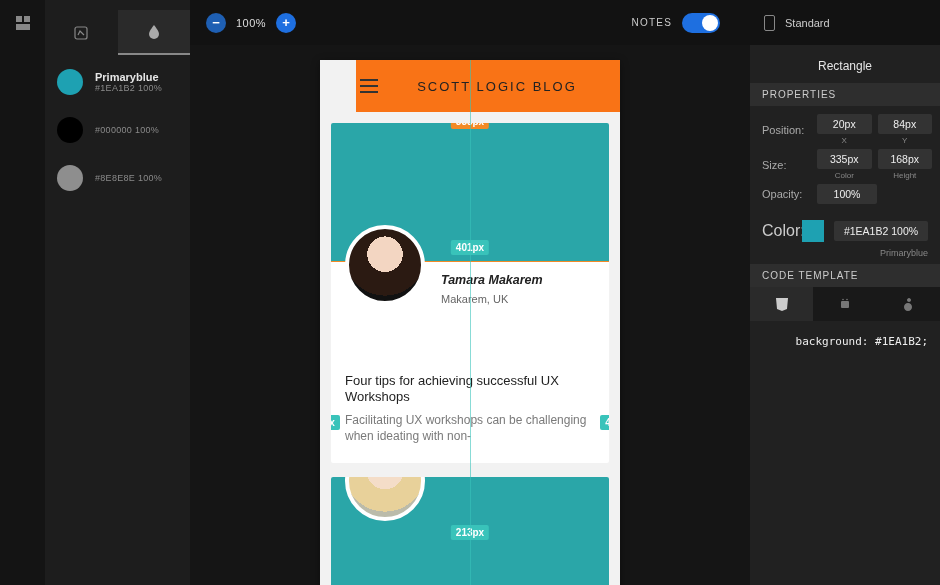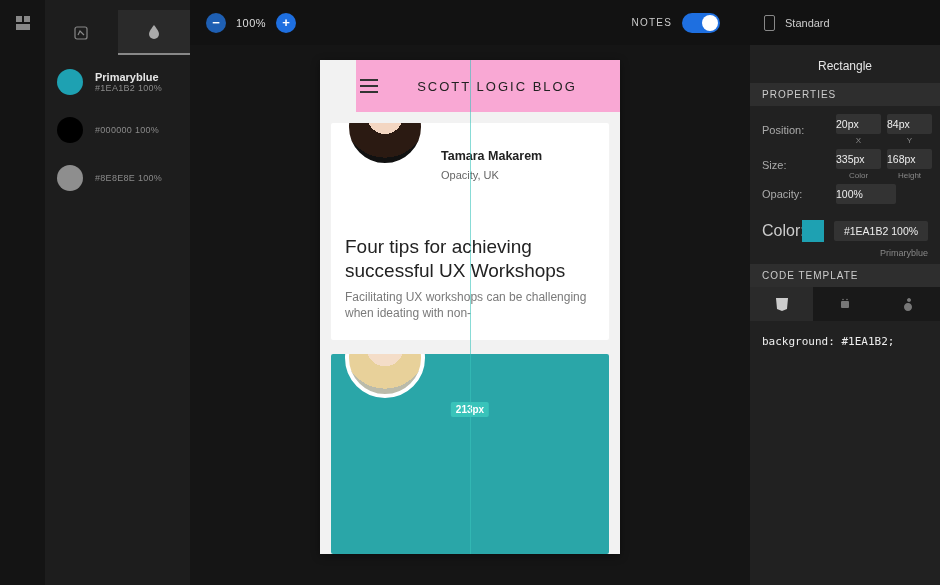--- a/index.html
+++ b/index.html
@@ -32,67 +32,67 @@
   .zoom-label { font-size:11px; color:#ddd; letter-spacing:0.5px; }
   .top-spacer { flex:1; }
   .notes { display:flex; align-items:center; gap:10px; margin-right:14px; }
   .notes-label { font-size:10px; letter-spacing:1.2px; color:#ccc; }
   .toggle { width:38px; height:20px; border-radius:10px; background:#1e6fe0; position:relative; cursor:pointer; }
   .toggle .knob { position:absolute; right:2px; top:2px; width:16px; height:16px; border-radius:50%; background:#fff; }
 
   
   .canvas-wrap { position:absolute; left:0; right:0; top:45px; bottom:0; background:#151515; display:flex; align-items:flex-start; justify-content:center; overflow:hidden; }
   .device { width:300px; margin-top:15px; background:#f2f2f2; box-shadow:0 2px 8px rgba(0,0,0,0.4); position:relative; }
-  .device-header { height:52px; background:#f9a8d4; display:flex; align-items:center; padding:0 4px;margin-left:36px; }
+  .device-header { height:52px; background:#f97316; display:flex; align-items:center; padding:0 4px;margin-left:36px; }
   .hamburger { width:18px; height:14px; display:flex; flex-direction:column; justify-content:space-between; cursor:pointer; }
   .hamburger span { height:2px; background:#333; }
   .blog-title { flex:1; text-align:center; font-size:13px; letter-spacing:2px; color:#222; font-weight:500; }
 
   .card { margin:11px 11px 0 11px; background:#fff; border-radius:2px; overflow:hidden; position:relative; }
   .hero { background:#2aa6a8; position:relative; }
   .hero.sel { height:138px; outline:1px solid #f28a26; outline-offset:0; }
   .hero-body { padding:10px 14px 14px 110px; position:relative; min-height:100px; }
   .avatar { width:80px; height:80px; border-radius:50%; background:#ddd; border:4px solid #fff; position:absolute; left:14px; top:-36px; overflow:hidden; }
   .avatar.face1 { background: radial-gradient(circle at 50% 35%, #f3d6c2 0 30%, #2b1a12 30% 70%, #111 70% 100%); }
   .avatar.face2 { background: radial-gradient(circle at 50% 35%, #f4ddc8 0 32%, #e8d19a 32% 70%, #bba 70% 100%); }
-  .author-name { font-size:12.5px; font-weight:600; color:#222; margin-top:16px; }
+  .author-name { font-size:12.5px; font-weight:600; color:#222; margin-top:2px;font-style:italic; }
   .author-loc  { font-size:11px; color:#666; margin-top:6px; }
-  .post-title { padding:12px 14px 6px 14px; font-size:19px; color:#222; line-height:1.25; }
+  .post-title { padding:12px 14px 6px 14px; font-size:13px; color:#222; line-height:1.25; }
   .post-excerpt { padding:0 14px 18px 14px; font-size:12px; color:#7a7a7a; line-height:1.4; }
 
   .hero.h2 { height:200px; }
 
   
   .meas { position:absolute; background:#f28a26; color:#fff; font-size:10px; font-weight:600; padding:2px 5px; border-radius:2px; white-space:nowrap; }
   .meas.teal { background:#39c3ba; }
 
   
   .vguide { position:absolute; top:0; bottom:0; width:1px; background:#39c3ba; opacity:0.6; pointer-events:none; }
 
   
   .right { width:190px; background:#212121; display:flex; flex-direction:column; }
   .r-top { height:45px; background:#121212; display:flex; align-items:center; gap:10px; padding:0 14px; }
   .r-top .dev-label { font-size:11px; color:#ccc; }
   .r-section-title { font-size:12px; color:#e5e5e5; text-align:center; padding:14px 0 10px; }
   .r-header { background:#2e2e2e; font-size:10px; letter-spacing:1px; color:#ccc; padding:6px 12px; }
   .prop-rows { padding:8px 8px 4px 12px; }
   .prop-row { display:flex; align-items:center; font-size:11px; color:#aaa; margin-bottom:4px; }
-  .prop-label { width:74px; }
+  .prop-label { width:55px; }
   .prop-vals { display:flex; gap:6px; flex:1; }
   .prop-cell { flex:1; display:flex; flex-direction:column; align-items:center; }
-  .prop-input { width:100%; background:#333; color:#eee; font-size:10.5px; padding:4px 0; border-radius:2px; }
+  .prop-input { width:100%; background:#333; color:#eee; text-align:center; font-size:10.5px; padding:4px 0; border-radius:2px; }
   .prop-sub { font-size:8px; color:#888; margin-top:2px; }
   .fill-row { display:flex; align-items:center; padding:8px 12px; }
   .fill-swatch { width:22px; height:22px; background:#1EA1B2; margin-right:10px; }
   .fill-text { background:#333; color:#eee; font-size:10.5px; padding:4px 8px; border-radius:2px; flex:1; text-align:center; }
   .fill-name { font-size:9px; color:#888; text-align:right; padding-right:12px; margin-top:-2px; margin-bottom:6px; }
   .code-tabs { display:flex; background:#191919; }
   .code-tab { flex:1; display:flex; align-items:center; justify-content:center; height:34px; cursor:pointer; }
   .code-tab.active { background:#2a2a2a; }
-  .code-box { padding:14px 12px; font-family:Menlo,Consolas,monospace; font-size:11px; color:#eee; }
+  .code-box { padding:14px 12px; font-family:Menlo,Consolas,monospace; font-size:11px; color:#eee;text-align:right; }
 
   svg { display:block; }
 </style>
 </head>
 <body>
 
 <div class="app">
 
   <div class="leftstrip">
     <div class="tool">
@@ -162,24 +162,29 @@
         <div class="device-header">
           <div class="hamburger">
               <span></span>
               <span></span>
               <span></span>
             </div>
           <div class="blog-title">SCOTT LOGIC BLOG</div>
         </div>
 
         <div class="card">
+          <div class="hero sel">
+            <div class="meas" style="left:50%; top:-9px; transform:translateX(-50%)">335px</div>
+
+            <div class="meas teal" style="left:50%; bottom:6px; transform:translateX(-50%)">401px</div>
+          </div>
           <div class="hero-body">
             <div class="avatar face1"></div>
             <div class="author-name">Tamara Makarem</div>
-            <div class="author-loc">Opacity, UK</div>
+            <div class="author-loc">Makarem, UK</div>
           </div>
           <div class="post-title">Four tips for achieving successful UX Workshops</div>
           <div class="post-excerpt">Facilitating UX workshops can be challenging when ideating with non-</div>
           <div class="meas teal" style="left:-24px; top:292px">40px</div>
           <div class="meas teal" style="right:-24px; top:292px">40px</div>
         </div>
 
         <div class="card" style="margin-top:14px;">
           <div class="hero h2" style="position:relative;">
             <div class="meas teal" style="left:50%; top:48px; transform:translateX(-50%)">213px</div>

